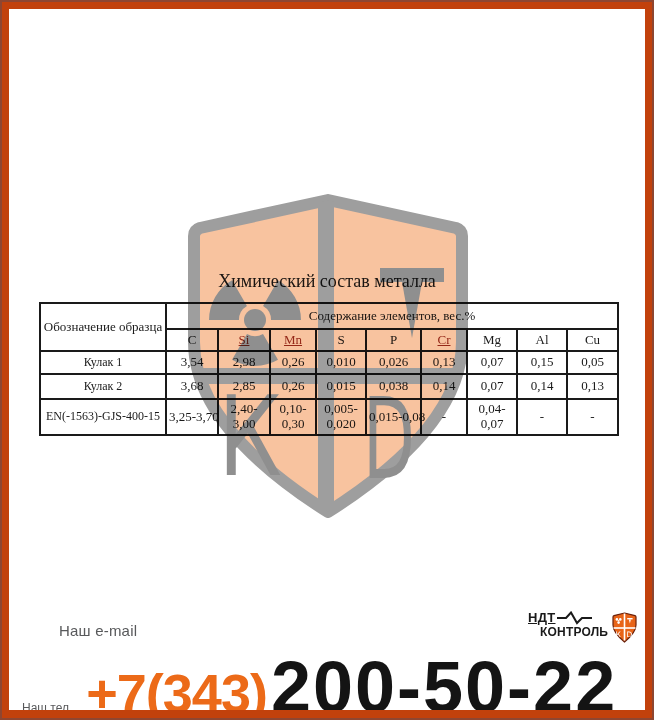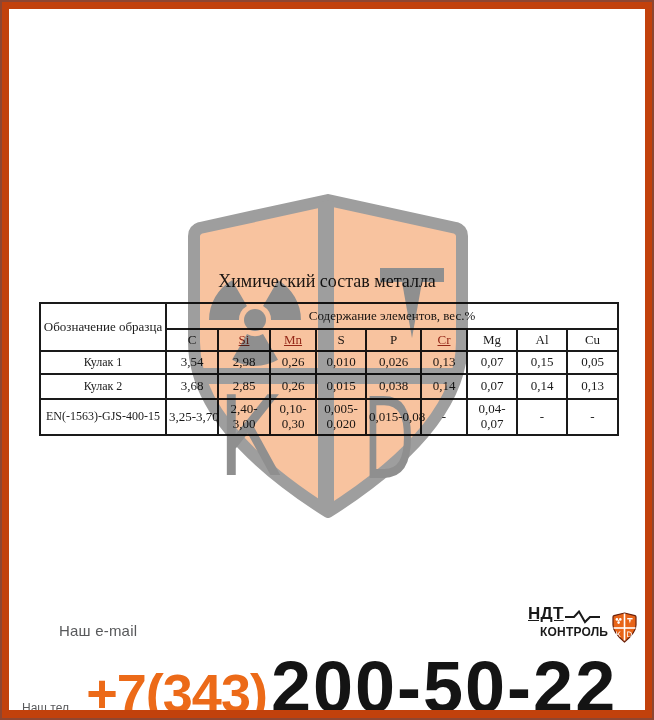--- a/index.html
+++ b/index.html
@@ -37,21 +37,21 @@
   .mini-label{font-size:15px;color:#58595B;letter-spacing:0.2px;}
   .email-value{font-size:25px;letter-spacing:-0.3px;margin-left:34px;color:#2b2b2b;}
   .phone-row{position:absolute;left:13px;top:637px;display:flex;align-items:baseline;white-space:nowrap;}
   .phone-label{font-size:12px;color:#58595B;margin-right:14px;}
   .phone-prefix{font-size:54px;font-weight:bold;color:#EC6A18;letter-spacing:-1px;}
   .phone-number{font-size:72px;font-weight:bold;color:#141414;letter-spacing:2px;margin-left:4px;}
 
   
   .brand{position:absolute;left:519px;top:602px;display:flex;align-items:flex-start;}
   .brand-text{display:flex;flex-direction:column;color:#1a1a1a;}
-  .brand-line1{display:flex;align-items:flex-end;font-size:17px;font-weight:bold;letter-spacing:0.3px;height:13px;text-decoration:underline;}
+  .brand-line1{display:flex;align-items:center;font-size:13px;font-weight:bold;letter-spacing:0.3px;height:13px;text-decoration:underline;}
   .brand-line1 svg{margin-left:1px;}
   .brand-line2{font-size:12px;font-weight:bold;letter-spacing:0.2px;margin-top:1px;padding-left:12px;}
   .brand-shield{margin-left:4px;margin-top:1px;}
 </style>
 </head>
 <body>
 
 <div class="page">
  <div class="frame">
   <div class="content">

